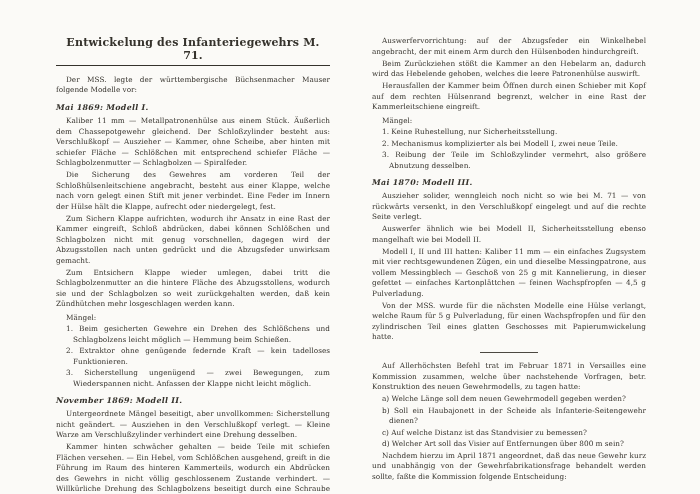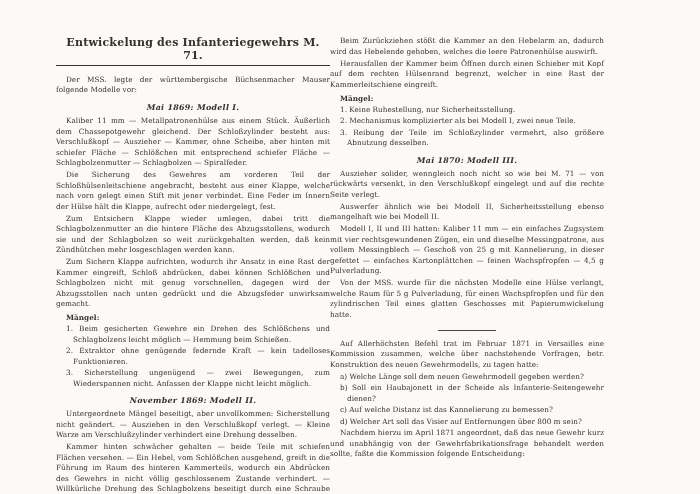--- a/index.html
+++ b/index.html
@@ -6,20 +6,21 @@
   html,body { width:700px; height:494px; overflow:hidden; }
   body {
     background:#fbfaf7;
     font-family:"DejaVu Serif", serif;
     color:#35322c;
   }
   .spread {
     display:flex;
     width:700px; height:494px;
     padding:36px 54px 12px 56px;
+    gap:42px;
   }
   .page {
     width:274px;
     display:flex;
     flex-direction:column;
   }
   .title-wrap { text-align:center; margin-bottom:9px; }
   .title {
     display:inline-block;
     font-size:11px;
@@ -29,33 +30,32 @@
     letter-spacing:.2px;
   }
   .para {
     font-size:7.3px;
     line-height:1.44;
     text-align:justify;
     text-indent:10px;
     margin-bottom:1.5px;
   }
   .model-heading {
-    text-align:center;
+    text-align:left;
     font-size:7.9px;
     font-weight:bold;
     font-style:italic;
     margin:6px 0 4px 0;
     letter-spacing:.3px;
   }
   .maengel-label {
     font-size:7.3px;
     line-height:1.44;
     text-indent:10px;
     margin:2px 0 0.5px 0;
-    font-weight:bold;
   }
   .list-item {
     font-size:7.3px;
     line-height:1.44;
     text-align:justify;
     padding-left:17px;
     text-indent:-7px;
     margin-bottom:1px;
   }
   .separator {
@@ -71,53 +71,54 @@
 
   <div class="page">
     <div class="title-wrap">
       <span class="title">Entwickelung des Infanteriegewehrs M. 71.</span>
     </div>
     <p class="para">Der MSS. legte der württembergische Büchsenmacher Mauser folgende Modelle vor:</p>
 
     <h2 class="model-heading">Mai 1869: Modell I.</h2>
     <p class="para">Kaliber 11 mm — Metallpatronenhülse aus einem Stück. Äußerlich dem Chassepotgewehr gleichend. Der Schloßzylinder besteht aus: Verschlußkopf — Auszieher — Kammer, ohne Scheibe, aber hinten mit schiefer Fläche — Schlößchen mit entsprechend schiefer Fläche — Schlagbolzenmutter — Schlagbolzen — Spiralfeder.</p>
     <p class="para">Die Sicherung des Gewehres am vorderen Teil der Schloßhülsenleitschiene angebracht, besteht aus einer Klappe, welche nach vorn gelegt einen Stift mit jener verbindet. Eine Feder im Innern der Hülse hält die Klappe, aufrecht oder niedergelegt, fest.</p>
+    <p class="para">Zum Sichern Klappe aufrichten, wodurch ihr Ansatz in eine Rast der Kammer eingreift, Schloß abdrücken, dabei können Schlößchen und Schlagbolzen nicht mit genug vorschnellen, dagegen wird der Abzugsstollen nach unten gedrückt und die Abzugsfeder unwirksam gemacht.</p>
     <p class="para">Zum Entsichern Klappe wieder umlegen, dabei tritt die Schlagbolzenmutter an die hintere Fläche des Abzugsstollens, wodurch sie und der Schlagbolzen so weit zurückgehalten werden, daß kein Zündhütchen mehr losgeschlagen werden kann.</p>
-    <p class="para">Zum Sichern Klappe aufrichten, wodurch ihr Ansatz in eine Rast der Kammer eingreift, Schloß abdrücken, dabei können Schlößchen und Schlagbolzen nicht mit genug vorschnellen, dagegen wird der Abzugsstollen nach unten gedrückt und die Abzugsfeder unwirksam gemacht.</p>
 
     <p class="maengel-label">Mängel:</p>
     <div class="list-item">1. Beim gesicherten Gewehre ein Drehen des Schlößchens und Schlagbolzens leicht möglich — Hemmung beim Schießen.</div>
     <div class="list-item">2. Extraktor ohne genügende federnde Kraft — kein tadelloses Funktionieren.</div>
     <div class="list-item">3. Sicherstellung ungenügend — zwei Bewegungen, zum Wiederspannen nicht. Anfassen der Klappe nicht leicht möglich.</div>
 
     <h2 class="model-heading">November 1869: Modell II.</h2>
     <p class="para">Untergeordnete Mängel beseitigt, aber unvollkommen: Sicherstellung nicht geändert. — Ausziehen in den Verschlußkopf verlegt. — Kleine Warze am Verschlußzylinder verhindert eine Drehung desselben.</p>
     <p class="para">Kammer hinten schwächer gehalten — beide Teile mit schiefen Flächen versehen. — Ein Hebel, vom Schlößchen ausgehend, greift in die Führung im Raum des hinteren Kammerteils, wodurch ein Abdrücken des Gewehrs in nicht völlig geschlossenem Zustande verhindert. — Willkürliche Drehung des Schlagbolzens beseitigt durch eine Schraube im Schlagbolzen, bei dem M. 71 abgeschafft.</p>
 
   </div>
 
   <div class="page">
+    <p class="para">Auswerfervorrichtung: auf der Abzugsfeder ein Winkelhebel angebracht, der mit einem Arm durch den Hülsenboden hindurchgreift.</p>
     <p class="para">Beim Zurückziehen stößt die Kammer an den Hebelarm an, dadurch wird das Hebelende gehoben, welches die leere Patronenhülse auswirft.</p>
     <p class="para">Herausfallen der Kammer beim Öffnen durch einen Schieber mit Kopf auf dem rechten Hülsenrand begrenzt, welcher in eine Rast der Kammerleitschiene eingreift.</p>
 
     <p class="maengel-label">Mängel:</p>
     <div class="list-item">1. Keine Ruhestellung, nur Sicherheitsstellung.</div>
     <div class="list-item">2. Mechanismus komplizierter als bei Modell I, zwei neue Teile.</div>
     <div class="list-item">3. Reibung der Teile im Schloßzylinder vermehrt, also größere Abnutzung desselben.</div>
 
     <h2 class="model-heading">Mai 1870: Modell III.</h2>
     <p class="para">Auszieher solider, wenngleich noch nicht so wie bei M. 71 — von rückwärts versenkt, in den Verschlußkopf eingelegt und auf die rechte Seite verlegt.</p>
     <p class="para">Auswerfer ähnlich wie bei Modell II, Sicherheitsstellung ebenso mangelhaft wie bei Modell II.</p>
     <p class="para">Modell I, II und III hatten: Kaliber 11 mm — ein einfaches Zugsystem mit vier rechtsgewundenen Zügen, ein und dieselbe Messingpatrone, aus vollem Messingblech — Geschoß von 25 g mit Kannelierung, in dieser gefettet — einfaches Kartonplättchen — feinen Wachspfropfen — 4,5 g Pulverladung.</p>
     <p class="para">Von der MSS. wurde für die nächsten Modelle eine Hülse verlangt, welche Raum für 5 g Pulverladung, für einen Wachspfropfen und für den zylindrischen Teil eines glatten Geschosses mit Papierumwickelung hatte.</p>
 
     <div class="separator"></div>
 
     <p class="para">Auf Allerhöchsten Befehl trat im Februar 1871 in Versailles eine Kommission zusammen, welche über nachstehende Vorfragen, betr. Konstruktion des neuen Gewehrmodells, zu tagen hatte:</p>
     <div class="list-item">a) Welche Länge soll dem neuen Gewehrmodell gegeben werden?</div>
     <div class="list-item">b) Soll ein Haubajonett in der Scheide als Infanterie-Seitengewehr dienen?</div>
-    <div class="list-item">c) Auf welche Distanz ist das Kannelierung zu bemessen?</div>
+    <div class="list-item">c) Auf welche Distanz ist das Standvisier zu bemessen?</div>
     <div class="list-item">d) Welcher Art soll das Visier auf Entfernungen über 800 m sein?</div>
     <p class="para">Nachdem hierzu im April 1871 angeordnet, daß das neue Gewehr kurz und unabhängig von der Gewehrfabrikationsfrage behandelt werden sollte, faßte die Kommission folgende Entscheidung:</p>
 
   </div>
 
 </div>
 
 </body></html>

